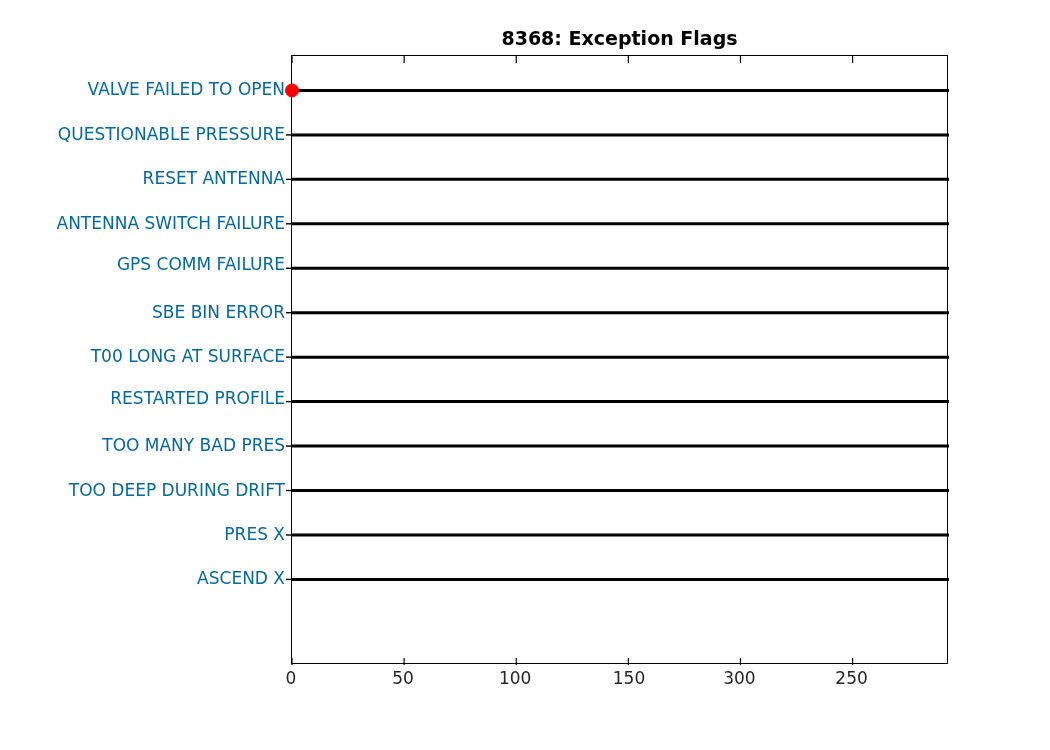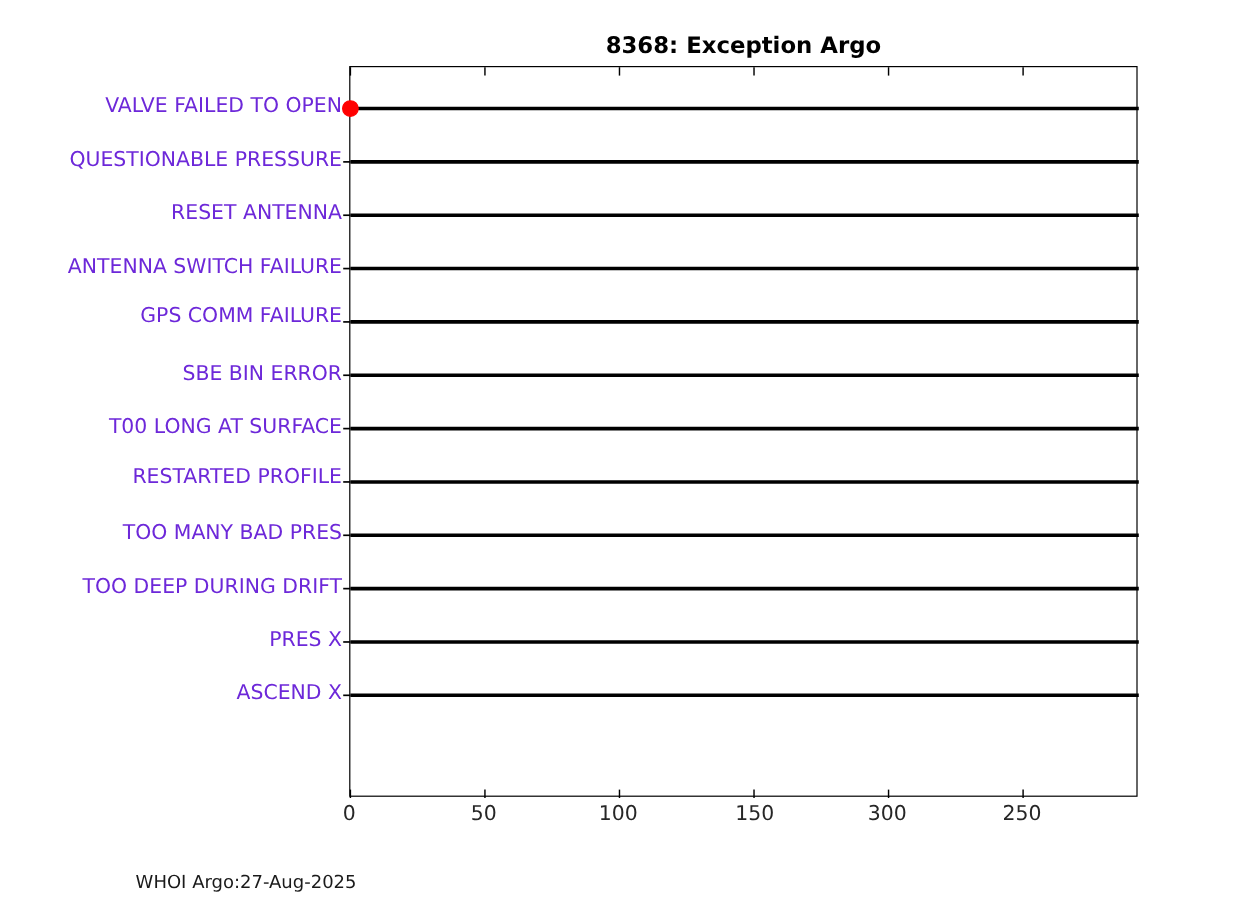--- a/index.html
+++ b/index.html
@@ -57,21 +57,21 @@
     overflow: visible;
   }
 
   
   .ytick-label {
     position: absolute;
     right: 765px;           
     width: 285px;
     text-align: right;
     font-size: 17px;
-    color: #6d28d9;
+    color: #0369a1;
     white-space: nowrap;
     transform: translateY(-50%);
     line-height: 1;
   }
 
   
   .xtick-label {
     position: absolute;
     top: 670px;
     font-size: 17px;
@@ -100,21 +100,21 @@
     font-size: 15px;
     color: #1a1a1a;
     white-space: nowrap;
   }
 </style>
 </head>
 <body>
 
 <div id="figure">
 
-  <div id="chart-title">8368: Exception Argo</div>
+  <div id="chart-title">8368: Exception Flags</div>
 
   <div id="ytick-labels">
       <div class="ytick-label" style="top: 89.4526px;">VALVE FAILED TO OPEN</div>
       <div class="ytick-label" style="top: 133.905px;">QUESTIONABLE PRESSURE</div>
       <div class="ytick-label" style="top: 178.358px;">RESET ANTENNA</div>
       <div class="ytick-label" style="top: 222.81px;">ANTENNA SWITCH FAILURE</div>
       <div class="ytick-label" style="top: 264px;">GPS COMM FAILURE</div>
       <div class="ytick-label" style="top: 311.715px;">SBE BIN ERROR</div>
       <div class="ytick-label" style="top: 356.168px;">T00 LONG AT SURFACE</div>
       <div class="ytick-label" style="top: 398px;">RESTARTED PROFILE</div>
@@ -171,15 +171,14 @@
   <div id="xtick-labels">
       <div class="xtick-label" style="left: 291px;">0</div>
       <div class="xtick-label" style="left: 403.116px;">50</div>
       <div class="xtick-label" style="left: 515.232px;">100</div>
       <div class="xtick-label" style="left: 629px;">150</div>
       <div class="xtick-label" style="left: 739.464px;">300</div>
       <div class="xtick-label" style="left: 851.58px;">250</div>
     </div>
 
 
-  <div id="footer-text">WHOI Argo:27-Aug-2025</div>
 
 </div>
 
 </body></html>

